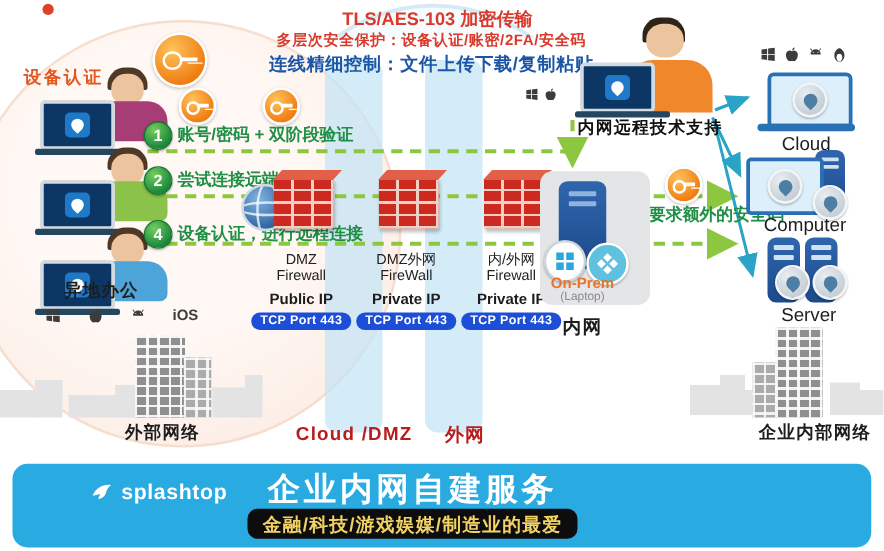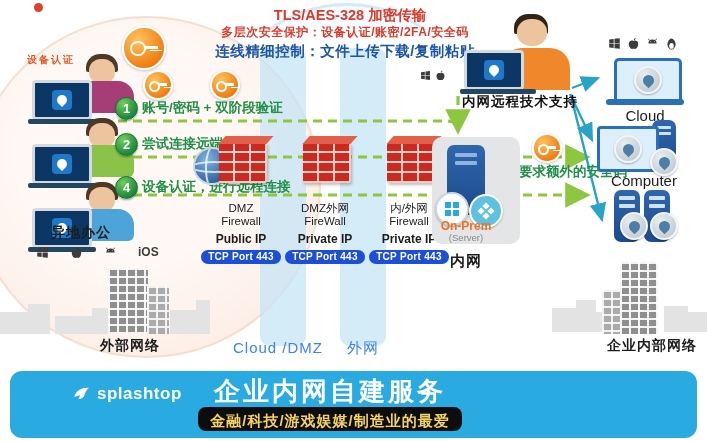--- a/index.html
+++ b/index.html
@@ -25,21 +25,21 @@
     display:flex;align-items:center;justify-content:center;border:1px solid #15762f;
     background:radial-gradient(circle at 35% 28%,#72ce5e,#1b873c 72%);box-shadow:0 1px 2px rgba(0,0,0,.35);}
   .steptxt{color:#1f8f46;font-size:13.5px;font-weight:700;white-space:nowrap;}
   
   .key{border-radius:50%;background:radial-gradient(circle at 35% 30%,#ffc35c,#ef7d12 72%);
     border:2px solid #fff;box-shadow:0 1px 3px rgba(0,0,0,.25);}
   .key::before{content:"";position:absolute;left:16%;top:33%;width:28%;height:28%;border:2.5px solid #fff;border-radius:50%;}
   .key::after{content:"";position:absolute;left:50%;top:44%;width:34%;height:3px;background:#fff;box-shadow:5px 3px 0 -1px #fff;}
   .key-sm{width:26px;height:26px;}
   .key-lg{width:40px;height:40px;}
-  .authlbl{color:#e4571e;font-size:10px;font-weight:700;letter-spacing:2px;text-align:center;}
+  .authlbl{color:#e4571e;font-size:14px;font-weight:700;letter-spacing:2px;text-align:center;}
   
   .person{width:106px;height:72px;}
   .hair{position:absolute;left:56px;top:0;width:32px;height:18px;background:#4e3926;border-radius:14px 14px 2px 2px;}
   .head{position:absolute;left:59px;top:5px;width:26px;height:25px;background:#ecc49d;border-radius:46%;}
   .torso{position:absolute;left:42px;top:27px;width:62px;height:32px;border-radius:16px 16px 6px 6px;}
   .shirt1{background:#a63d77;} .shirt2{background:#8bc24a;} .shirt3{background:#4da4d9;} .shirt-orange{background:#f0872a;}
   .lap{position:absolute;}
   .scr{width:54px;height:34px;background:#0c3764;border:3px solid #d3dbe1;border-radius:4px;
     display:flex;align-items:center;justify-content:center;}
   .app{width:20px;height:20px;background:#1f78c8;border-radius:4px;display:flex;align-items:center;justify-content:center;}
@@ -91,21 +91,21 @@
   .devlbl{font-size:15px;color:#1d1d1d;text-align:center;}
   
   .sky{background:#e3e3e3;}
   .tri{width:0;height:0;border-left:7px solid transparent;border-right:7px solid transparent;border-bottom:30px solid #dcdcdc;}
   .bldg{background-color:#8f8f8f;background-image:
     repeating-linear-gradient(to bottom,rgba(255,255,255,.9) 0 2px,transparent 2px 8px),
     repeating-linear-gradient(to right,rgba(255,255,255,.9) 0 2px,transparent 2px 9px);}
   .bldg2{background-color:#ababab;background-image:
     repeating-linear-gradient(to bottom,rgba(255,255,255,.85) 0 2px,transparent 2px 8px),
     repeating-linear-gradient(to right,rgba(255,255,255,.85) 0 2px,transparent 2px 9px);}
-  .zone{font-size:15px;font-weight:400;color:#3b82f6;text-align:center;letter-spacing:1px;}
+  .zone{font-size:15px;font-weight:700;color:#b91c1c;text-align:right;letter-spacing:1px;}
   
   .banner{left:10px;top:371px;width:687px;height:67px;background:#29abe2;border-radius:12px;}
   .brand{display:flex;align-items:center;gap:6px;color:#fff;font-size:17px;font-weight:700;letter-spacing:.5px;}
   .banner-title{color:#fff;font-size:26px;font-weight:700;letter-spacing:3px;text-align:center;white-space:nowrap;}
   .tagline{background:#0d0d0d;border-radius:8px;color:#f2d264;font-size:15px;font-weight:700;
     letter-spacing:1px;text-align:center;line-height:27px;white-space:nowrap;}
   .support-lbl{font-size:13.5px;font-weight:700;color:#111;text-align:center;letter-spacing:1px;}
 </style>
 </head>
 <body>
@@ -131,21 +131,21 @@
     </defs>
     <path class="gline" d="M118 121 H446 Q458 121 458 127"></path>
     <path class="gline" d="M458 96 V130" marker-end="url(#mg)"></path>
     <path class="gline" d="M118 157 H586" marker-end="url(#mg)"></path>
     <path class="gline" d="M118 195 H586" marker-end="url(#mg)"></path>
     <path class="tline" d="M572 88 L598 78" marker-end="url(#mt)"></path>
     <path class="tline" d="M570 94 L592 140" marker-end="url(#mt)"></path>
     <path class="tline" d="M572 100 L602 220" marker-end="url(#mt)"></path>
   </svg>
 
-  <div class="abs hdr1" style="left:160px;top:6px;width:380px;">TLS/AES-328 加密传输</div>
+  <div class="abs hdr1" style="left:160px;top:6px;width:380px;">TLS/AES-103 加密传输</div>
   <div class="abs hdr2" style="left:105px;top:24px;width:480px;">多层次安全保护：设备认证/账密/2FA/安全码</div>
   <div class="abs hdr3" style="left:105px;top:42px;width:480px;">连线精细控制：文件上传下载/复制粘贴</div>
 
   <div class="abs key key-lg" style="left:122px;top:26px;"></div>
   <div class="abs authlbl" style="left:0;top:53px;width:102px;">设备认证</div>
 
   <div class="abs person" style="left:30px;top:54px;">
     <div class="hair"></div>
     <div class="head"></div>
     <div class="torso shirt1"></div>
@@ -264,21 +264,21 @@
     </div>
     <div class="abs badge badge-sp" style="left:37px;top:57px;">
       <div class="splogo">
           <div></div>
           <div></div>
           <div></div>
           <div></div>
         </div>
     </div>
     <div class="abs onprem-name" style="left:0;top:82px;width:68px;">On-Prem</div>
-    <div class="abs onprem-sub" style="left:0;top:95px;width:68px;">(Server)</div>
+    <div class="abs onprem-sub" style="left:0;top:95px;width:68px;">(Laptop)</div>
   </div>
   <div class="abs blk" style="left:432px;top:252px;width:68px;font-size:15px;">内网</div>
 
   <div class="abs" style="left:496px;top:12px;width:110px;height:80px;">
     <div class="hair" style="left:18px;top:2px;width:34px;height:20px;background:#2f2417;"></div>
     <div class="head" style="left:21px;top:7px;width:30px;height:27px;"></div>
     <div class="torso shirt-orange" style="left:6px;top:36px;width:68px;height:42px;border-radius:20px 20px 0 0;"></div>
   </div>
   <div class="abs os-row" style="left:420px;top:70px;gap:4px;">
     <svg class="osic-sm" viewBox="0 0 16 16">
@@ -351,20 +351,21 @@
   <div class="abs tower" style="left:644px;top:190px;width:26px;height:52px;">
     <div class="tstripe" style="left:5px;top:6px;width:16px;height:4px;background:#cfe2f2;"></div>
     <div class="tstripe" style="left:5px;top:14px;width:16px;height:4px;background:#cfe2f2;"></div>
   </div>
   <div class="abs coin" style="left:620px;top:212px;">
       <div class="drop"></div>
     </div>
   <div class="abs coin" style="left:650px;top:212px;">
       <div class="drop"></div>
     </div>
+  <div class="abs devlbl" style="left:602px;top:244px;width:90px;">Server</div>
 
   <div class="abs sky" style="left:0;top:312px;width:30px;height:22px;"></div>
   <div class="abs sky" style="left:28px;top:304px;width:22px;height:30px;"></div>
   <div class="abs sky" style="left:55px;top:316px;width:40px;height:18px;"></div>
   <div class="abs sky" style="left:92px;top:308px;width:20px;height:26px;"></div>
   <div class="abs tri" style="left:138px;top:304px;"></div>
   <div class="abs sky" style="left:170px;top:310px;width:28px;height:24px;"></div>
   <div class="abs sky" style="left:196px;top:300px;width:14px;height:34px;"></div>
   <div class="abs bldg" style="left:108px;top:268px;width:40px;height:66px;"></div>
   <div class="abs bldg2" style="left:147px;top:286px;width:22px;height:48px;"></div>

